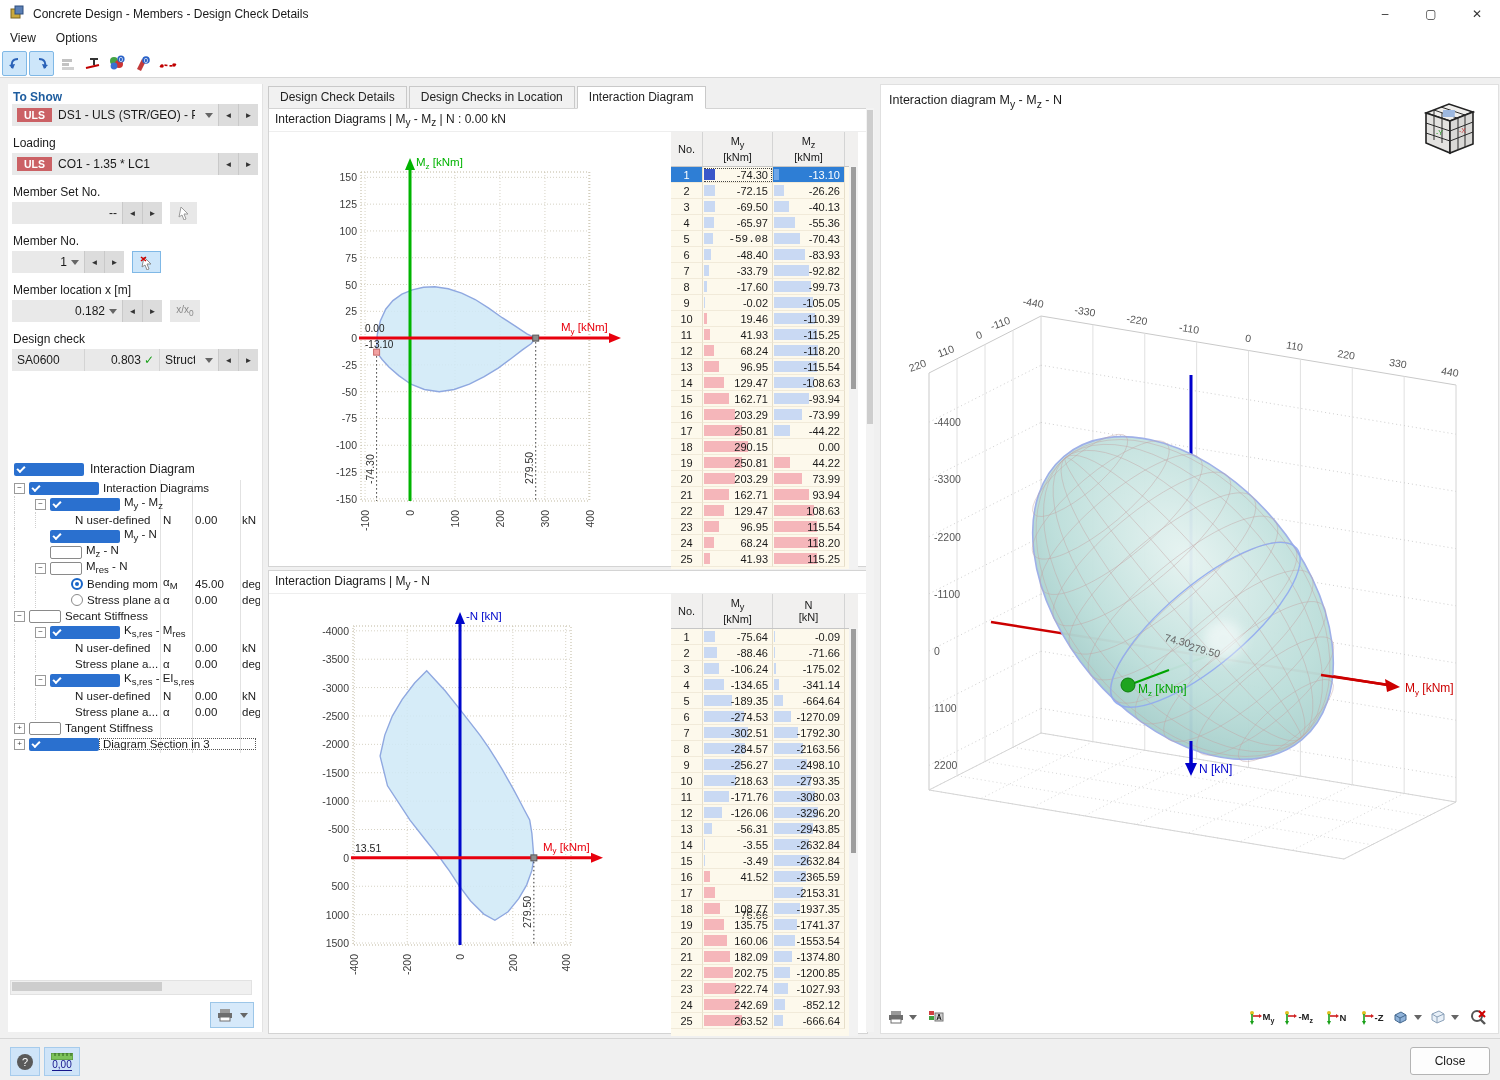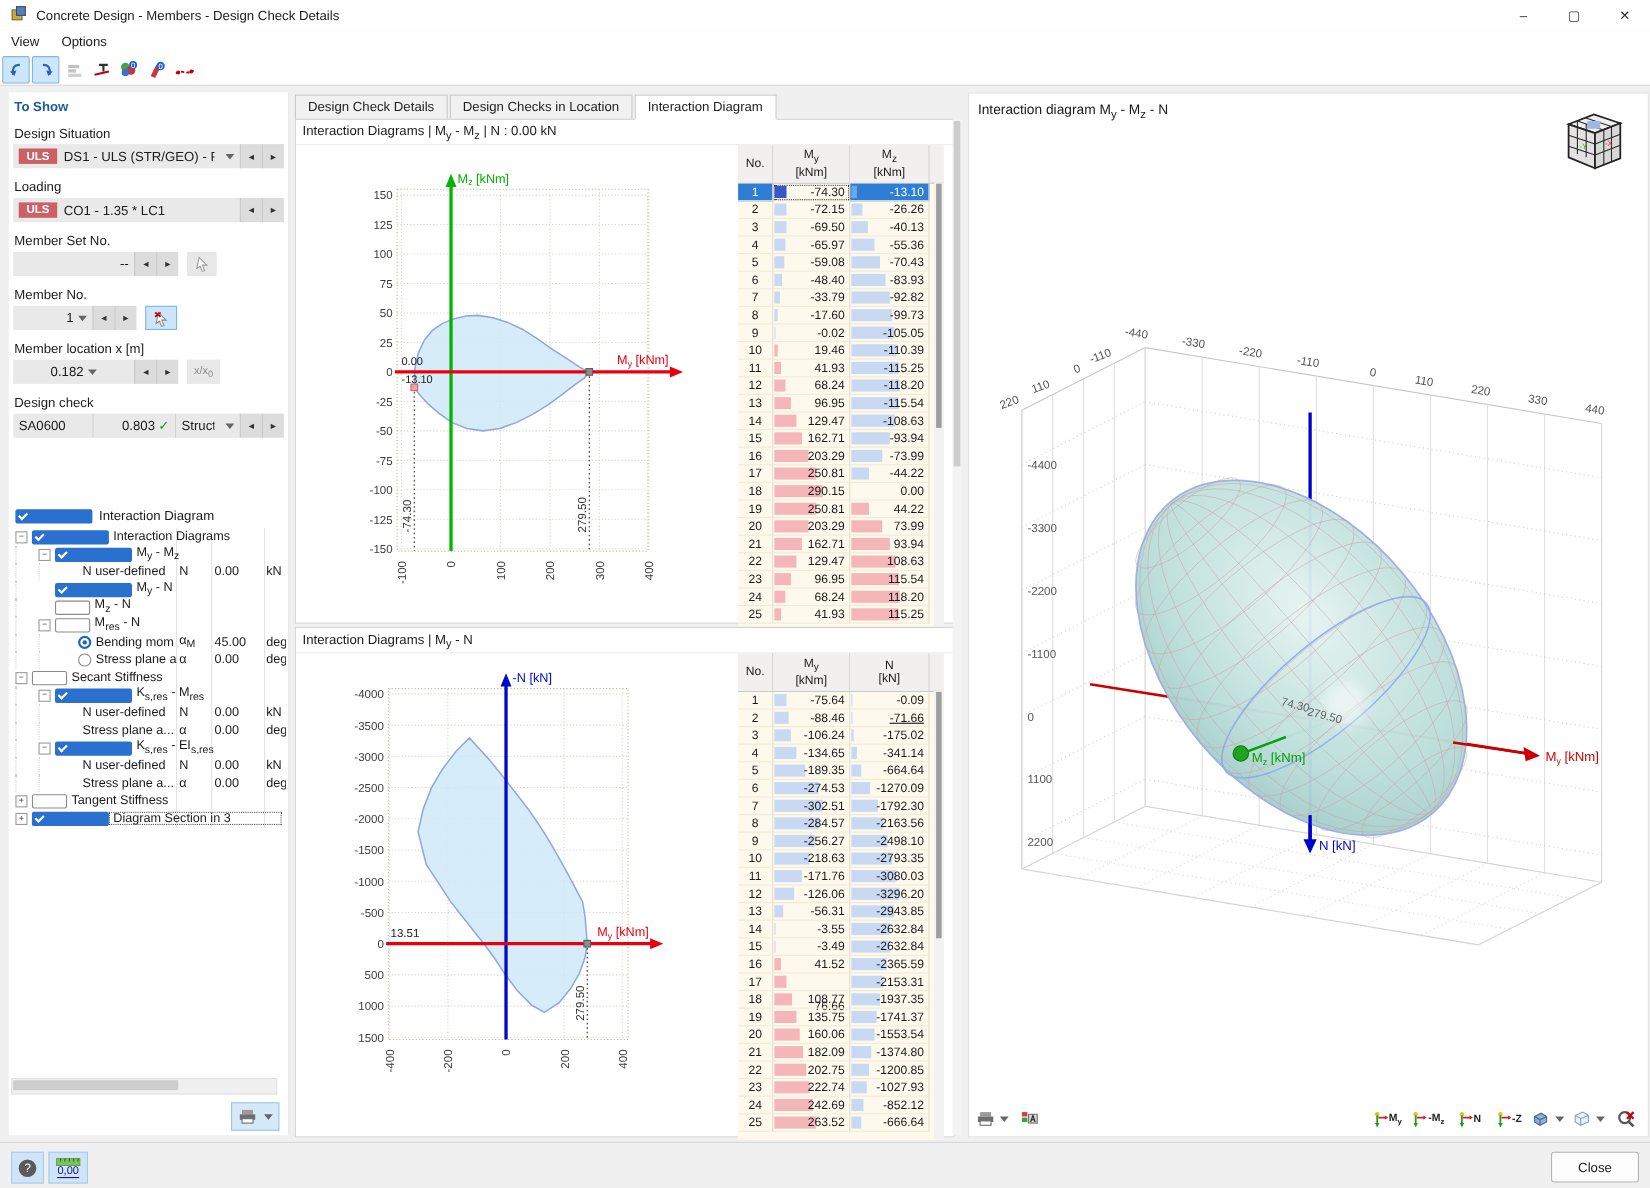--- a/index.html
+++ b/index.html
@@ -185,21 +185,20 @@
         <path d="M2 11 C7 6 12 13 18 8" fill="none" stroke="#c00000" stroke-width="1.6" stroke-dasharray="3,2"></path>
         <circle cx="4" cy="10" r="1.8" fill="#c00000"></circle>
         <circle cx="16" cy="9" r="1.8" fill="#c00000"></circle>
       </svg>
   </div>
 </div>
 
 <div class="panel" id="leftPanel">
   <div class="lp-h">To Show</div>
 
-  <div class="lp-label">Design Situation</div>
   <div class="fieldrow">
     <div class="combo">
       <span class="badge">ULS</span>
       <span class="ctext">DS1 - ULS (STR/GEO) - Perma...</span>
       <span class="caret"></span>
     </div>
     <div class="spin">◄</div>
     <div class="spin">►</div>
   </div>
 
@@ -238,21 +237,21 @@
     <div class="pickbtn on">
       <svg width="15" height="15">
           <path d="M5 2 L12 9 L8 9 L10 14 L8 15 L6 10 L3 12 Z" fill="#fff" stroke="#8a8a8a"></path>
           <path d="M2 2 L7 6 M7 2 L2 6" stroke="#d00000" stroke-width="1.6"></path>
         </svg>
     </div>
   </div>
 
   <div class="lp-label">Member location x [m]</div>
   <div class="fieldrow" style="width:200px;">
-    <div class="numfield" style="width:100px;justify-content:center;">
+    <div class="numfield" style="width:100px;justify-content:flex-end;">
       <span></span>
         <span>0.182</span>
       <span class="caret"></span>
     </div>
     <div class="spin">◄</div>
     <div class="spin">►</div>
     <div class="pickbtn" style="width:30px;">
       <span class="greycap" style="font-size:10px;">x/x<sub>0</sub></span>
     </div>
   </div>
@@ -571,21 +570,21 @@
             </div>
             <div class="td c2">
               <div class="bar neg" style="width: 20.6078px;"></div>
               <span style="position: relative;">-55.36</span>
             </div>
           </div>
           <div class="tr">
             <div class="td no c0">5</div>
             <div class="td c1">
               <div class="bar neg" style="width: 8.95923px;"></div>
-              <span style="position: relative;">-59.08</span>
+              <span style="position: relative; font-family: Liberation Mono, monospace;">-59.08</span>
             </div>
             <div class="td c2">
               <div class="bar neg" style="width: 26.2176px;"></div>
               <span style="position: relative;">-70.43</span>
             </div>
           </div>
           <div class="tr">
             <div class="td no c0">6</div>
             <div class="td c1">
               <div class="bar neg" style="width: 7.33965px;"></div>
@@ -889,21 +888,21 @@
             </div>
           </div>
           <div class="tr">
             <div class="td no c0">2</div>
             <div class="td c1">
               <div class="bar neg" style="width: 12.8665px;"></div>
               <span style="position: relative;">-88.46</span>
             </div>
             <div class="td c2">
               <div class="bar neg" style="width: 1px;"></div>
-              <span style="position: relative; text-decoration: underline;">-71.66</span>
+              <span style="position: relative;">-71.66</span>
             </div>
           </div>
           <div class="tr">
             <div class="td no c0">3</div>
             <div class="td c1">
               <div class="bar neg" style="width: 15.4526px;"></div>
               <span style="position: relative;">-106.24</span>
             </div>
             <div class="td c2">
               <div class="bar neg" style="width: 2.33629px;"></div>

